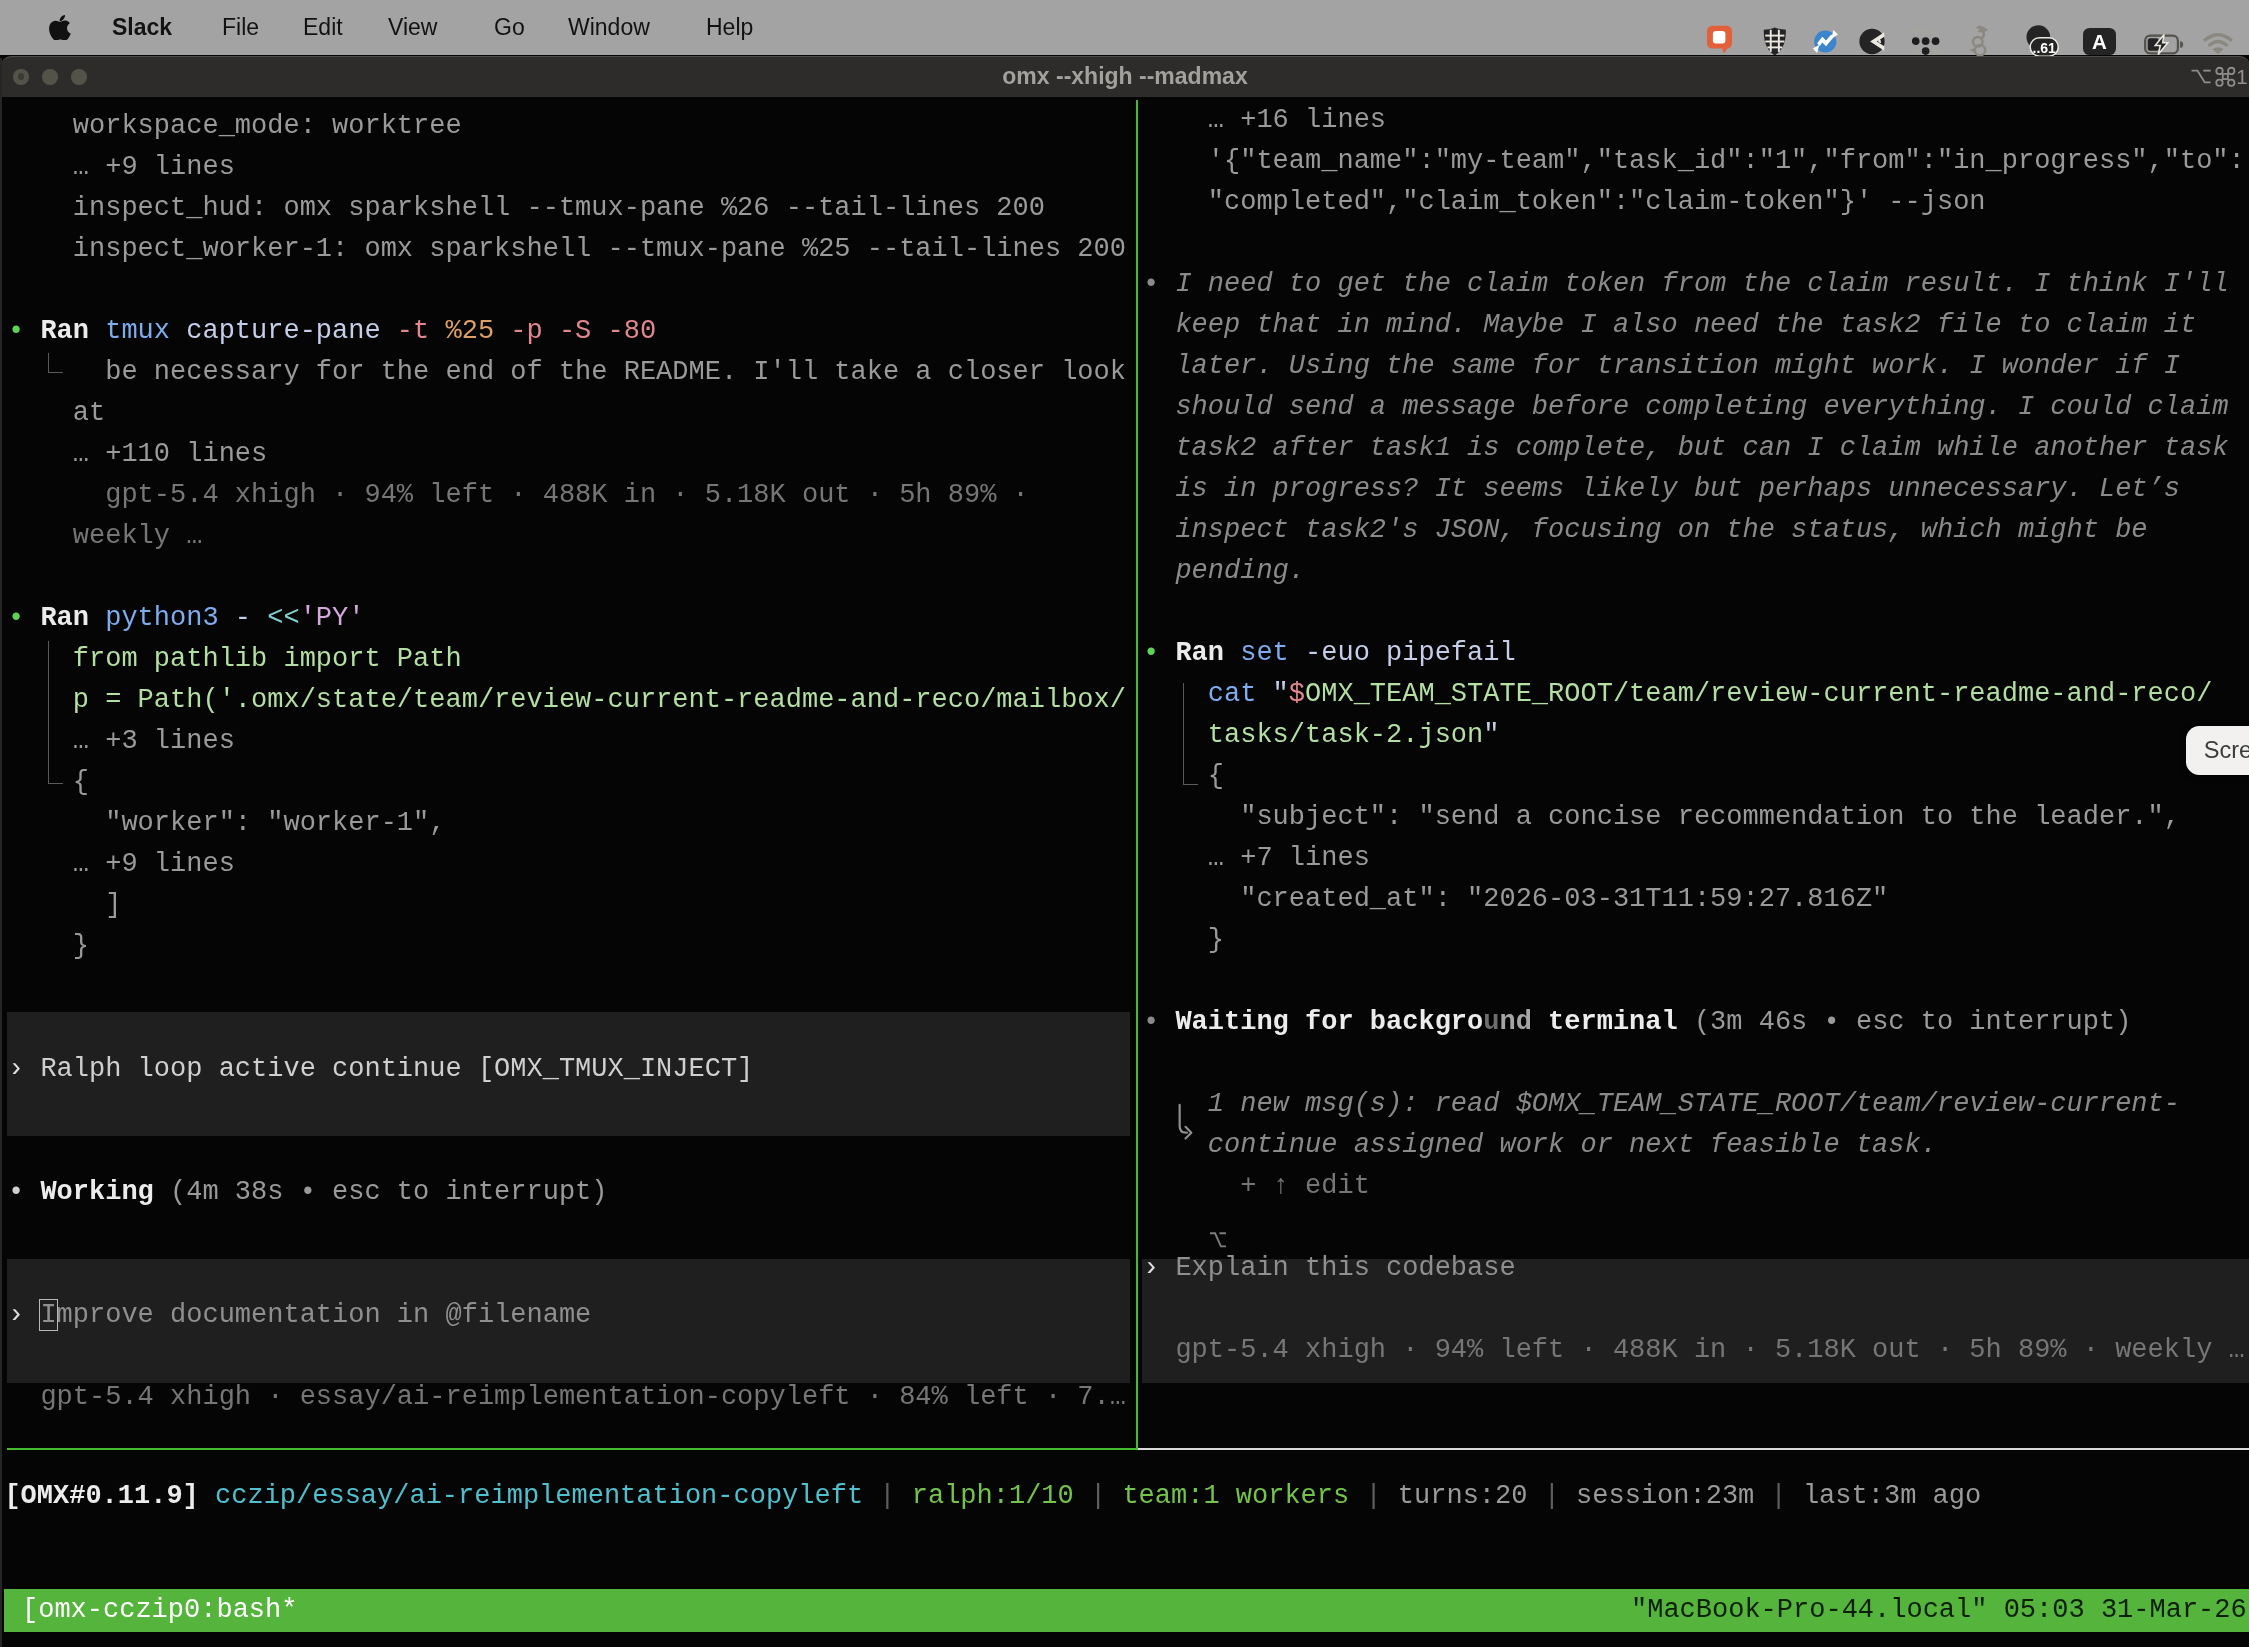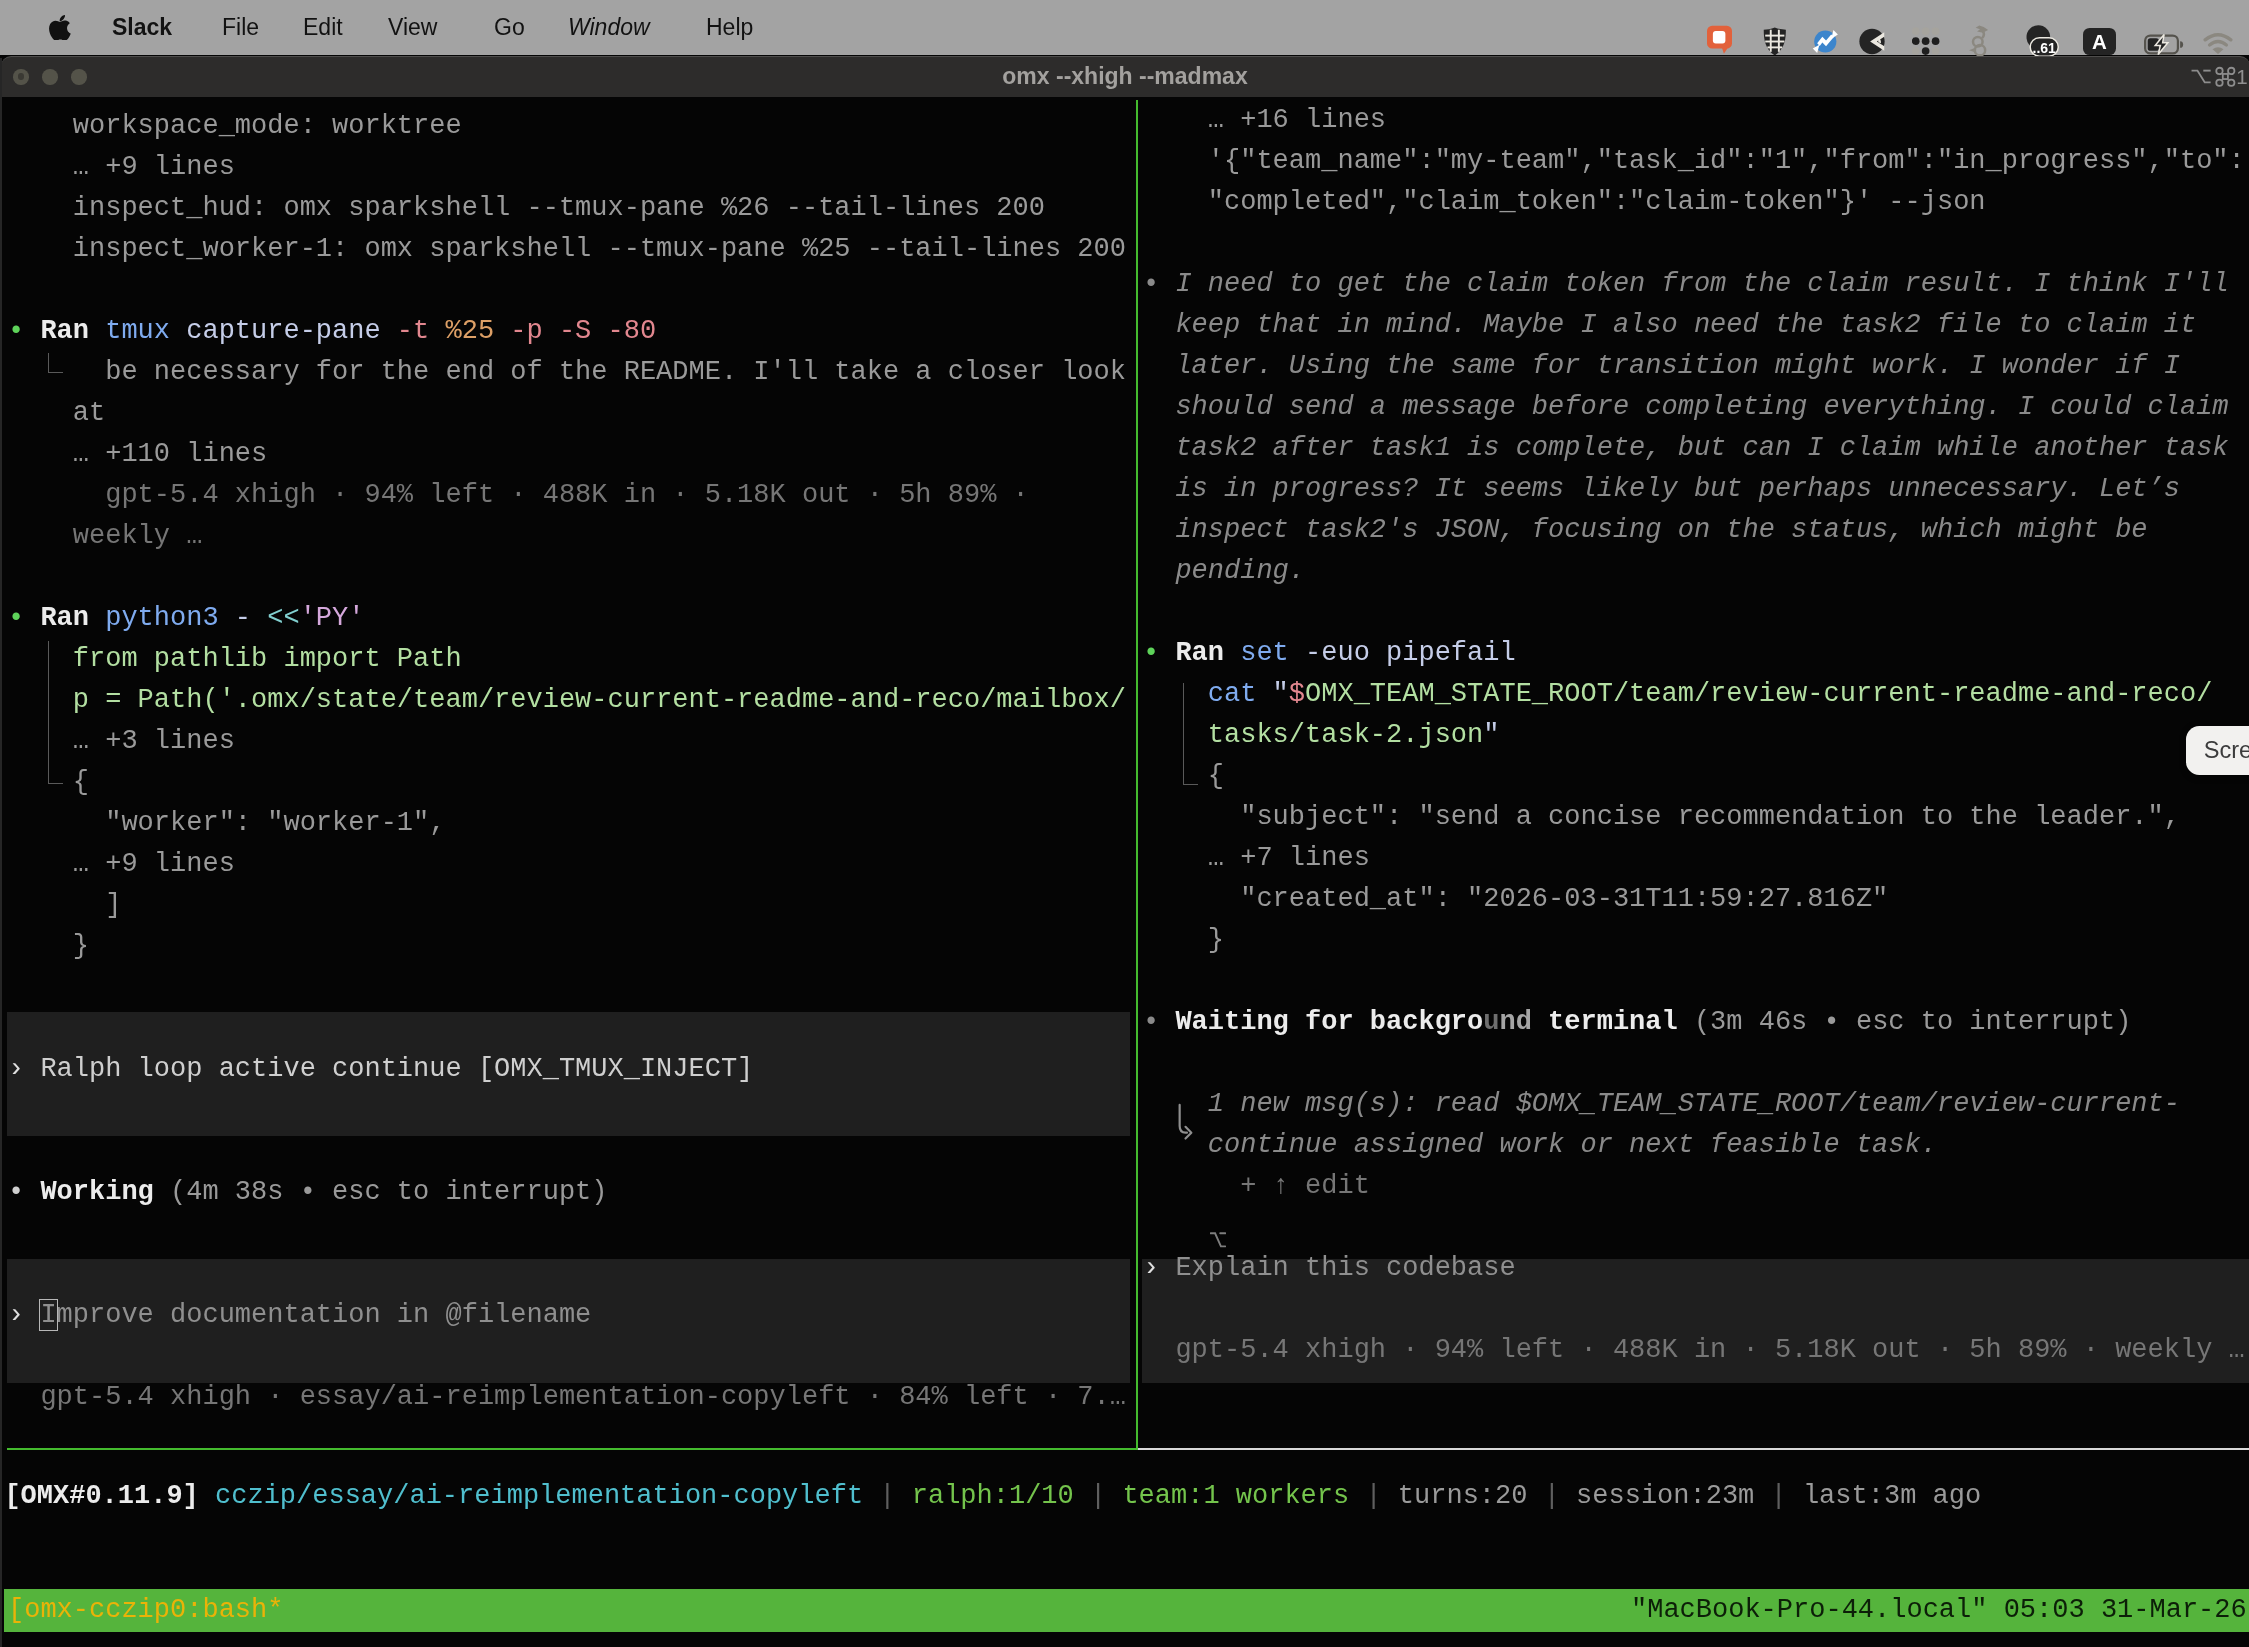--- a/index.html
+++ b/index.html
@@ -38,21 +38,21 @@
 </style></head><body>
 <div id="menubar">
     <svg class="mi" style="left:49px;top:14.8px;height:25px" width="22" height="25" viewBox="0 0 30 34">
       <path fill="#111" d="M24.6 18.1c0-4.6 3.8-6.8 3.9-6.9-2.1-3.1-5.4-3.5-6.6-3.6-2.8-.3-5.5 1.7-6.9 1.7-1.4 0-3.6-1.6-6-1.6-3 .1-5.9 1.8-7.4 4.5-3.2 5.5-.8 13.7 2.3 18.2 1.5 2.2 3.3 4.7 5.7 4.6 2.3-.1 3.2-1.5 5.9-1.5 2.8 0 3.6 1.5 6 1.4 2.5 0 4.1-2.2 5.6-4.4 1.8-2.6 2.5-5 2.5-5.2-.1 0-4.9-1.9-5-7.2zM20 5.3c1.2-1.5 2.1-3.6 1.8-5.3-1.8.1-4 1.2-5.3 2.7-1.1 1.3-2.2 3.4-1.9 5.4 2 .2 4.1-1.1 5.4-2.8z"></path>
     </svg>
     <div class="mi" style="left:112px;font-weight:bold">Slack</div>
     <div class="mi" style="left:222px;">File</div>
     <div class="mi" style="left:303px;">Edit</div>
     <div class="mi" style="left:388px;">View</div>
     <div class="mi" style="left:494px;">Go</div>
-    <div class="mi" style="left:568px;font-style:italic;">Window</div>
+    <div class="mi" style="left:568px;">Window</div>
     <div class="mi" style="left:706px;">Help</div>
     <svg class="mi" style="left:1707px;top:13.3px" width="25" height="29.5" viewBox="0 0 34 40">
 <rect x="0" y="0" width="34" height="31" rx="7" fill="#e2613b"></rect>
 <path d="M20 29 L29 29 L23 38 Z" fill="#e2613b"></path>
 <rect x="8" y="7" width="17" height="17" rx="4" fill="#fff"></rect>
     </svg>
     <svg class="mi" style="left:1763px;top:14px" width="23.6" height="28" viewBox="0 0 32 38">
 <path d="M16 0 C21 2 27 3 31 3 C31 17 29 29 16 38 C3 29 1 17 1 3 C5 3 11 2 16 0 Z" fill="#242424"></path>
 <g stroke="#ebe8e0" stroke-width="2.6">
         <line x1="3" y1="11" x2="29" y2="11"></line>
@@ -226,19 +226,19 @@
 <svg style="position:absolute;left:1210px;top:1231px" width="16" height="17.7" viewBox="0 0 22 24">
 <g fill="none" stroke="#7e7e7e" stroke-width="2.6" stroke-linecap="round">
       <path d="M1 3 H7 L15 21 H21"></path>
       <path d="M14 3 H21"></path>
     </g>
   </svg>
 <div class="pane" style="left:4.4px;top:1476px;">
     <div class="r"><span class="w">[OMX#0.11.9]</span> <span class="sc">cczip/essay/ai-reimplementation-copyleft</span><span class="sep"> | </span><span class="sg">ralph:1/10</span><span class="sep"> | </span><span class="sg">team:1 workers</span><span class="sep"> | </span><span class="g">turns:20</span><span class="sep"> | </span><span class="g">session:23m</span><span class="sep"> | </span><span class="g">last:3m ago</span></div>
   </div>
 <div style="position:absolute;left:3.7px;top:1589px;width:2246px;height:43px;background:#55b43c"></div>
-<div class="pane" style="left:8px;top:1590px;color:#eab308">
+<div class="pane" style="left:22px;top:1590px;color:#ffffff">
     <div class="r" style="height:41px;line-height:41px">[omx-cczip0:bash*</div>
   </div>
 <div class="pane" style="left:1631px;top:1590px;color:#0c1f08">
     <div class="r" style="height:41px;line-height:41px">"MacBook-Pro-44.local" 05:03 31-Mar-26</div>
   </div>
 <div style="position:absolute;left:2186px;top:726px;width:66px;height:49px;background:#f2f1ef;border-radius:13.3px 0 0 13.3px;box-shadow:0 1.5px 5.9px rgba(0,0,0,0.35);font-family:'Liberation Sans',sans-serif;font-size:23.6px;color:#3c3c3c;line-height:49px;padding-left:17.7px">Scre</div>
 
 </body></html>

